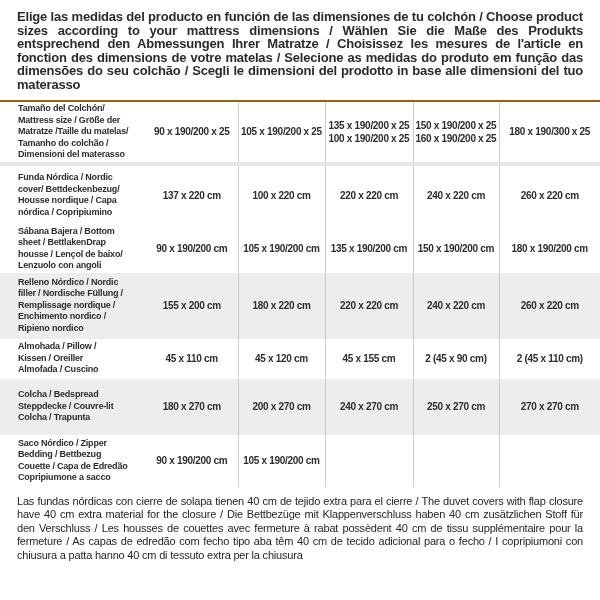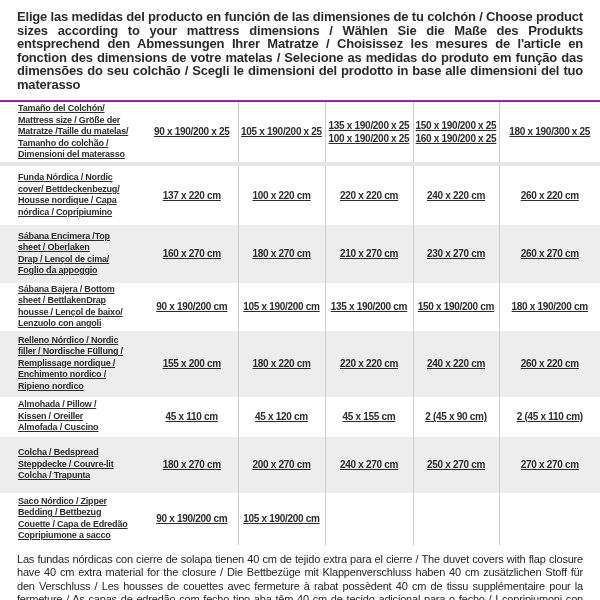--- a/index.html
+++ b/index.html
@@ -18,22 +18,21 @@
     font-weight: bold;
     line-height: 13.5px;
     letter-spacing: -0.2px;
     text-align: justify;
     color: #2b2b2b;
   }
   table.size-table {
     width: 600px;
     border-collapse: collapse;
     table-layout: fixed;
-    border-top: 2px solid #a21caf;
-    text-decoration: underline;
+    border-top: 2px solid #a16207;
   }
   table.size-table td {
     font-weight: bold;
     vertical-align: middle;
     white-space: pre-line;
     overflow: hidden;
   }
   td.label {
     text-align: left;
     padding-left: 18px;
@@ -107,31 +106,20 @@
       <td class="label">Funda Nórdica / Nordic
 cover/ Bettdeckenbezug/
 Housse nordique / Capa
 nórdica / Copripiumino</td>
       <td class="val">137 x 220 cm</td>
       <td class="val div">100 x 220 cm</td>
       <td class="val div">220 x 220 cm</td>
       <td class="val div">240 x 220 cm</td>
       <td class="val div">260 x 220 cm</td>
     </tr>
-    <tr class="r2 alt">
-      <td class="label">Sábana Encimera /Top
-sheet / Oberlaken
-Drap / Lençol de cima/
-Foglio da appoggio</td>
-      <td class="val">160 x 270 cm</td>
-      <td class="val div">180 x 270 cm</td>
-      <td class="val div">210 x 270 cm</td>
-      <td class="val div">230 x 270 cm</td>
-      <td class="val div">260 x 270 cm</td>
-    </tr>
     <tr class="r3">
       <td class="label">Sábana Bajera / Bottom
 sheet / BettlakenDrap
 housse / Lençol de baixo/
 Lenzuolo con angoli</td>
       <td class="val">90 x 190/200 cm</td>
       <td class="val div">105 x 190/200 cm</td>
       <td class="val div">135 x 190/200 cm</td>
       <td class="val div">150 x 190/200 cm</td>
       <td class="val div">180 x 190/200 cm</td>

